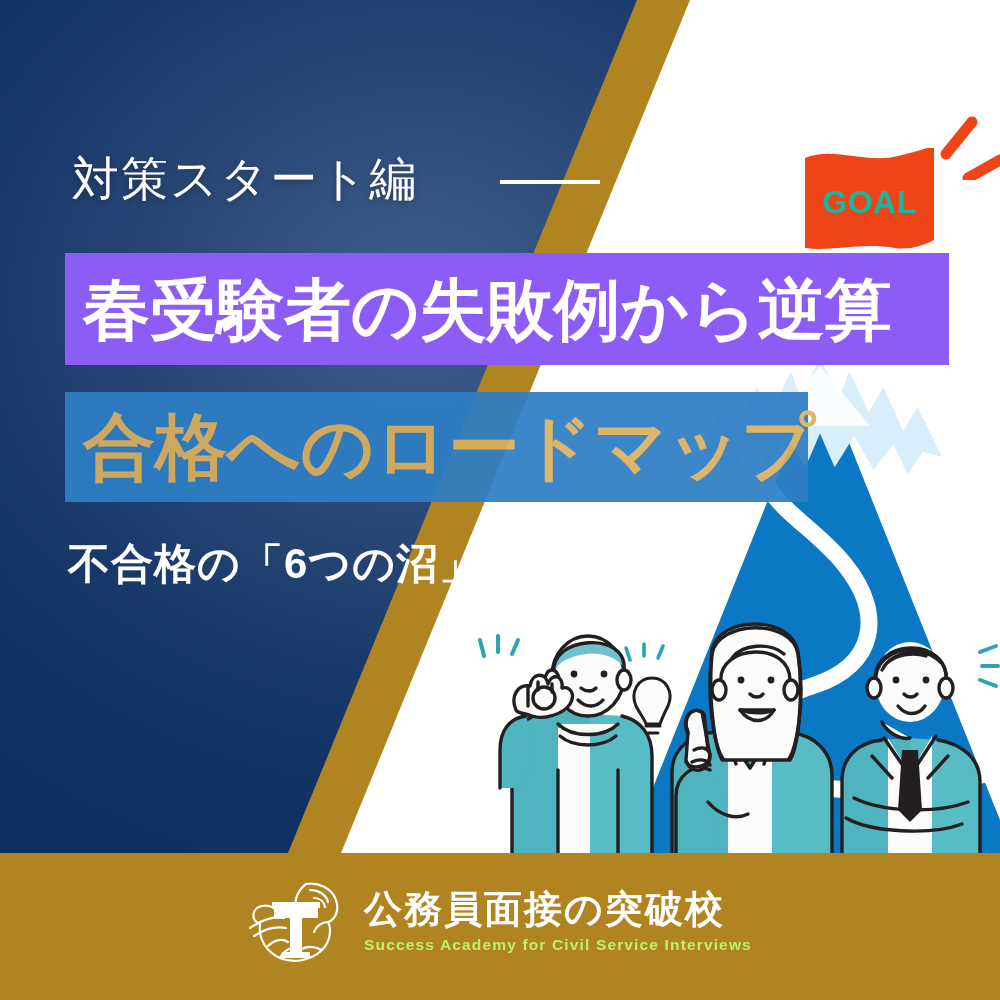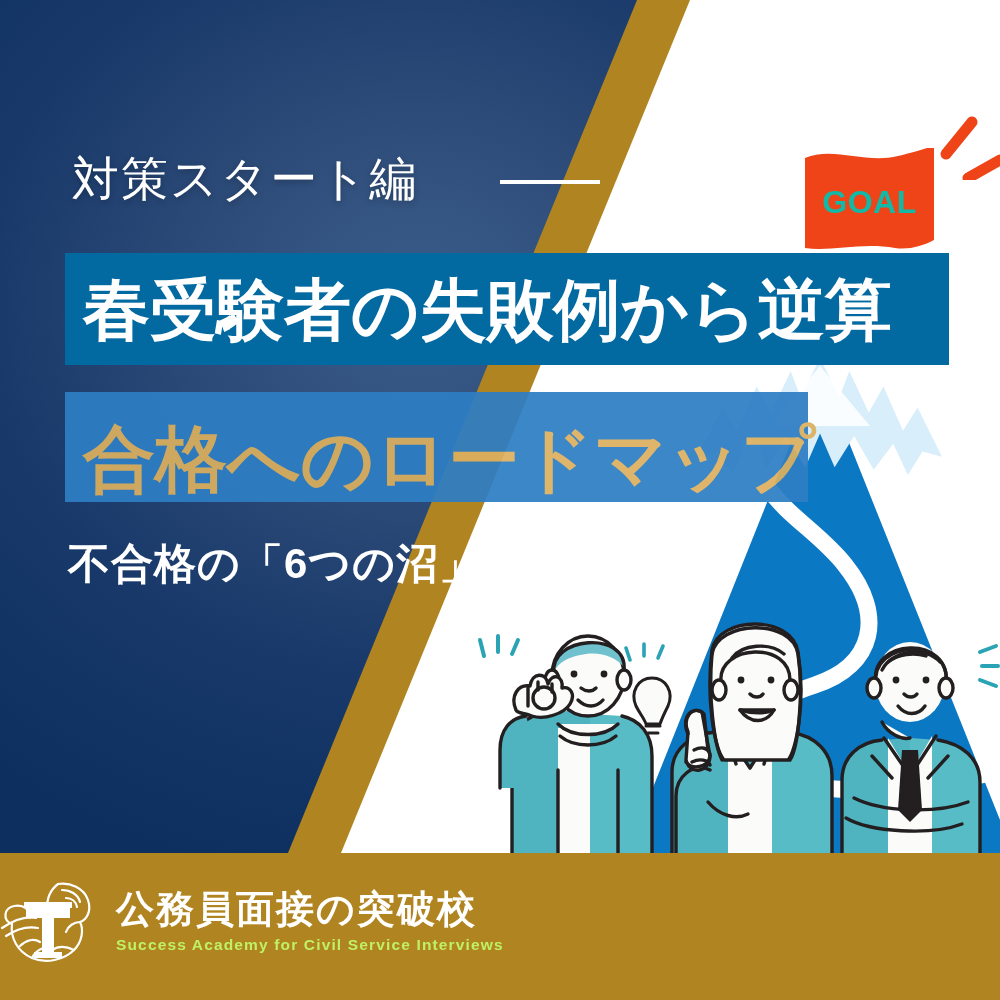--- a/index.html
+++ b/index.html
@@ -81,51 +81,51 @@
     white-space:nowrap;
     text-shadow:0 2px 6px rgba(0,0,0,.25);
   }
   .eyebrow-rule{
     position:absolute;left:500px;top:180px;width:100px;height:4px;
     background:#ffffff;
   }
 
   .band1{
     position:absolute;left:65px;top:253px;width:884px;height:112px;
-    background:#0369a1;
+    background:#8b5cf6;
   }
   .band1 .txt{
     position:absolute;left:18px;top:50%;transform:translateY(-50%);
     color:#ffffff;font-size:67px;font-weight:700;letter-spacing:0px;
     white-space:nowrap;line-height:1;
   }
 
   .band2{
     position:absolute;left:65px;top:392px;width:743px;height:110px;
     background:#2e7ec4;opacity:.93;
   }
   .band2 .txt{
     position:absolute;left:18px;top:50%;transform:translateY(-50%);
     color:#dcb05f;font-size:72px;font-weight:700;
-    white-space:nowrap;line-height:1;margin-top:12px;
+    white-space:nowrap;line-height:1;
   }
 
   .lede{
     position:absolute;left:68px;top:534px;
     color:#ffffff;font-size:42px;font-weight:700;line-height:1.45;
     white-space:nowrap;letter-spacing:1px;
   }
 
   
   .people{position:absolute;left:440px;top:610px;width:560px;height:245px;}
 
   
   .logo-row{
     position:absolute;left:0;right:0;top:872px;height:100px;
-    display:flex;align-items:center;justify-content:flex-start;gap:20px;
+    display:flex;align-items:center;justify-content:center;gap:20px;
   }
   .logo-mark{width:96px;height:92px;flex:0 0 auto;}
   .logo-text{display:flex;flex-direction:column;align-items:flex-start;}
   .logo-jp{
     color:#ffffff;font-size:38px;font-weight:700;letter-spacing:2px;
     line-height:1.05;white-space:nowrap;
   }
   .logo-en{
     color:#bef264;font-size:15.5px;font-weight:700;letter-spacing:1.15px;
     margin-top:7px;white-space:nowrap;

